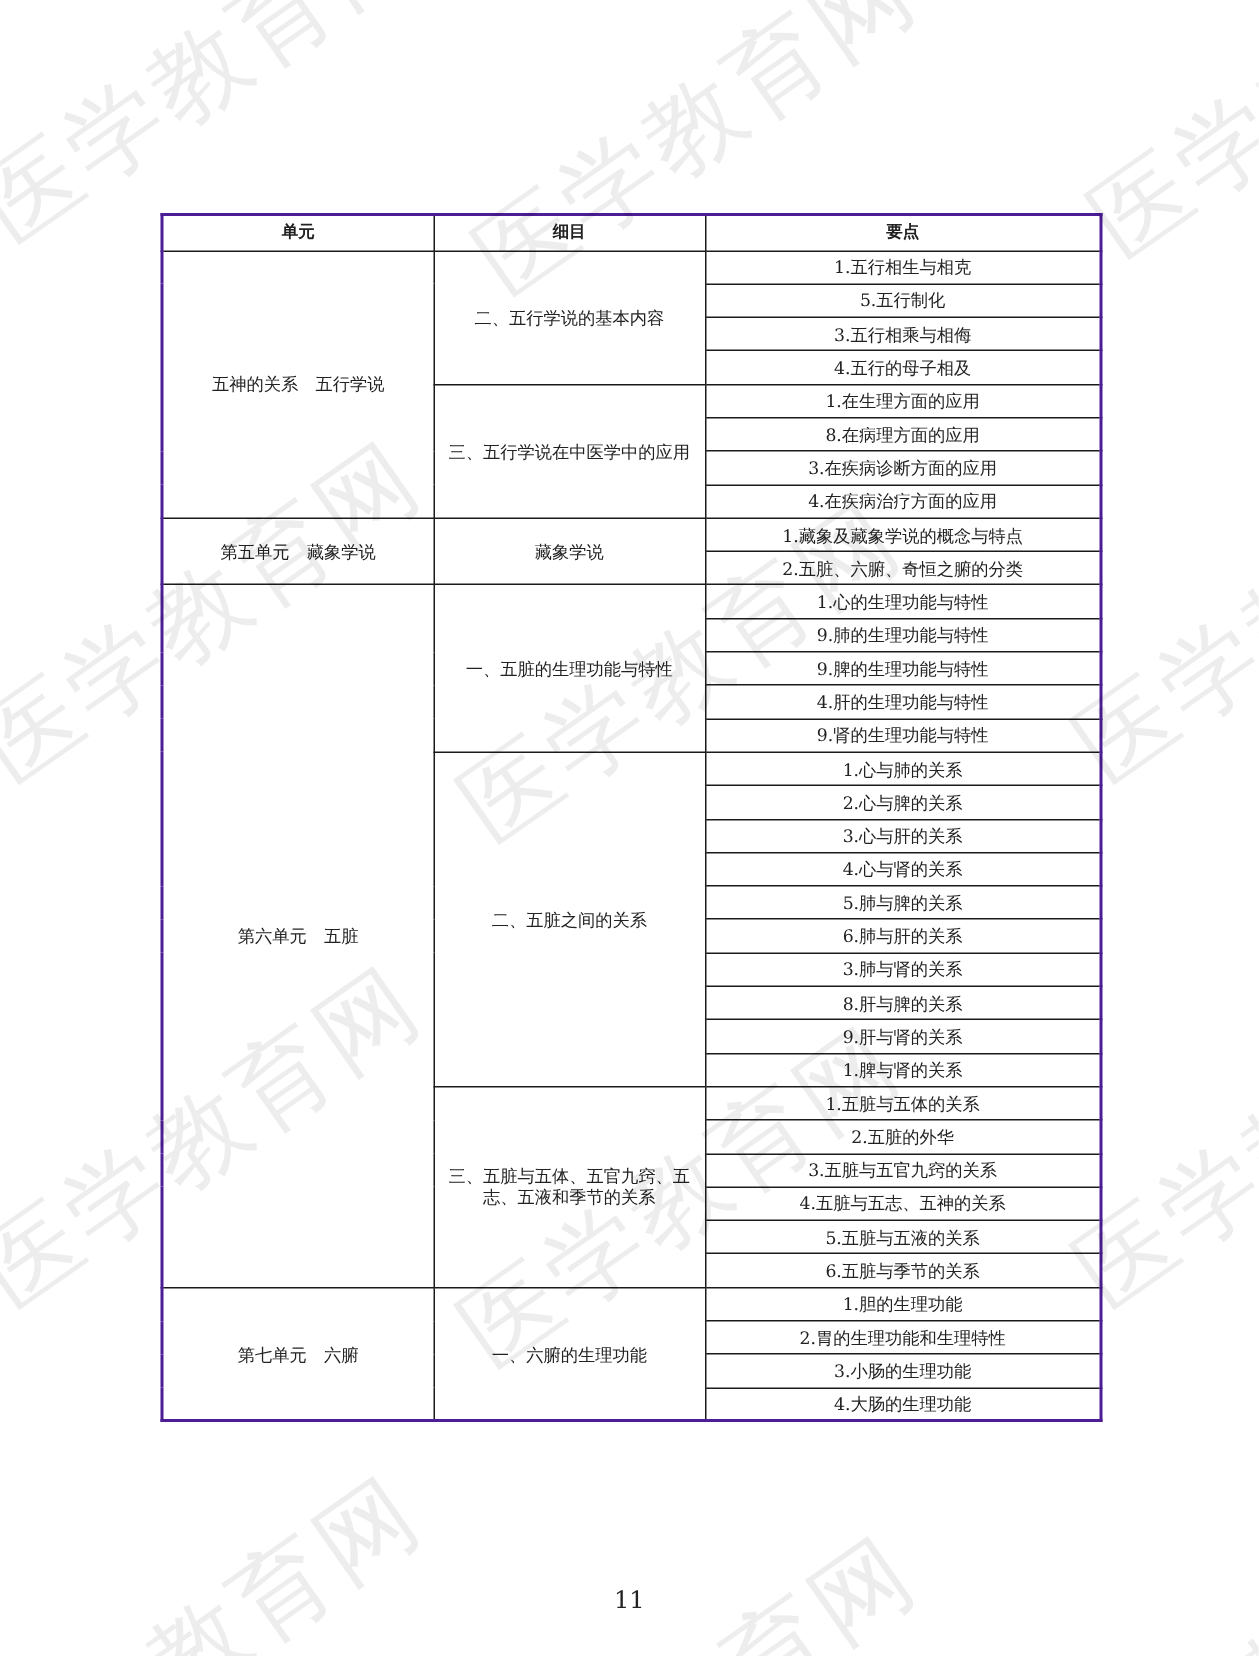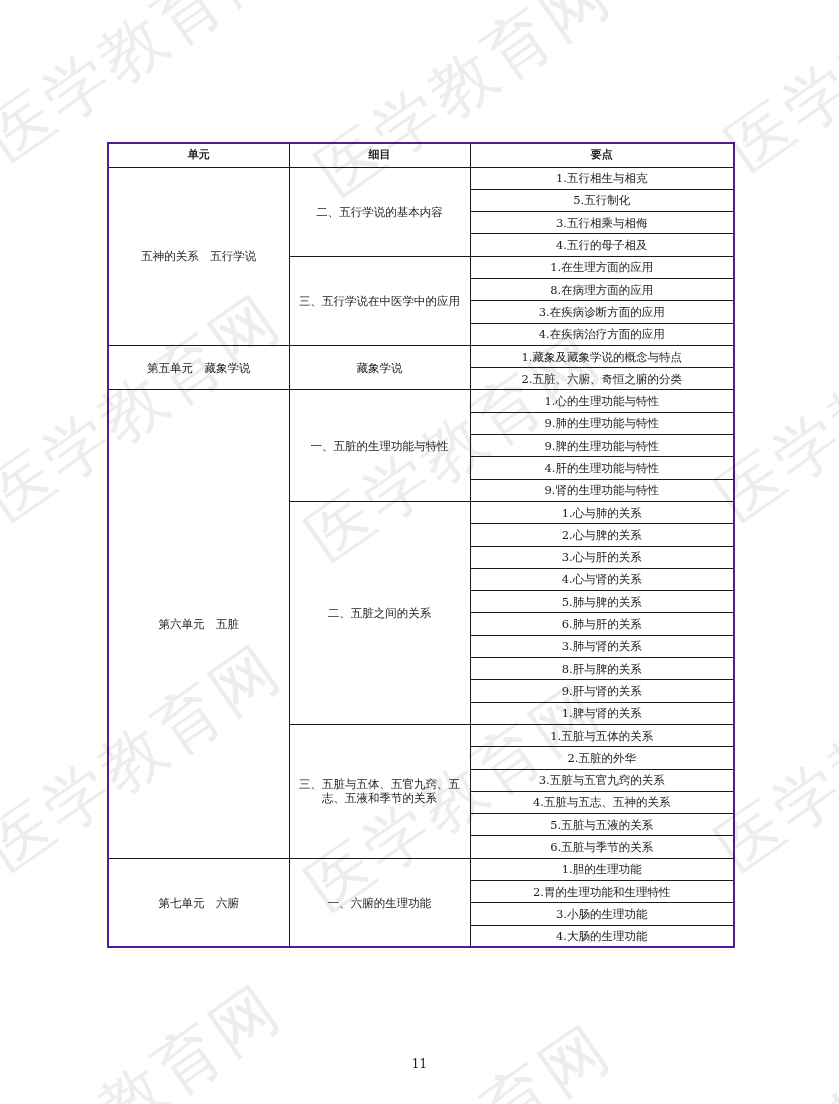--- a/index.html
+++ b/index.html
@@ -25,21 +25,21 @@
     border:1px solid #1a1a1a; font-size:11.5px; line-height:14px;
     padding:0 6px; height:22.3px; box-sizing:border-box; text-align:center; vertical-align:middle;
   }
   table.syllabus th {
     text-align:center; font-weight:bold; font-family:"DejaVu Sans","Liberation Sans",sans-serif;
     font-size:11px; height:24px; border-bottom:1px solid #1a1a1a;
   }
   td.unit, td.detail { padding-left:8px; }
   .page-no {
     position:absolute; top:1057px; left:0; width:839px; text-align:center;
-    font-size:12px; color:#222; z-index:1;
+    font-size:16px; color:#222; z-index:1;
   }
 </style>
 </head>
 <body>
 
 <table class="syllabus">
   <colgroup>
       <col class="c1">
       <col class="c2">
       <col class="c3">

